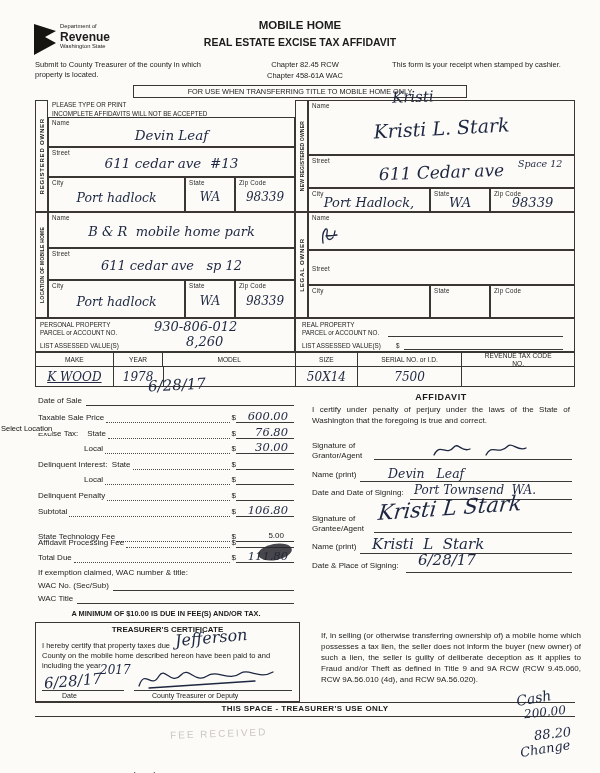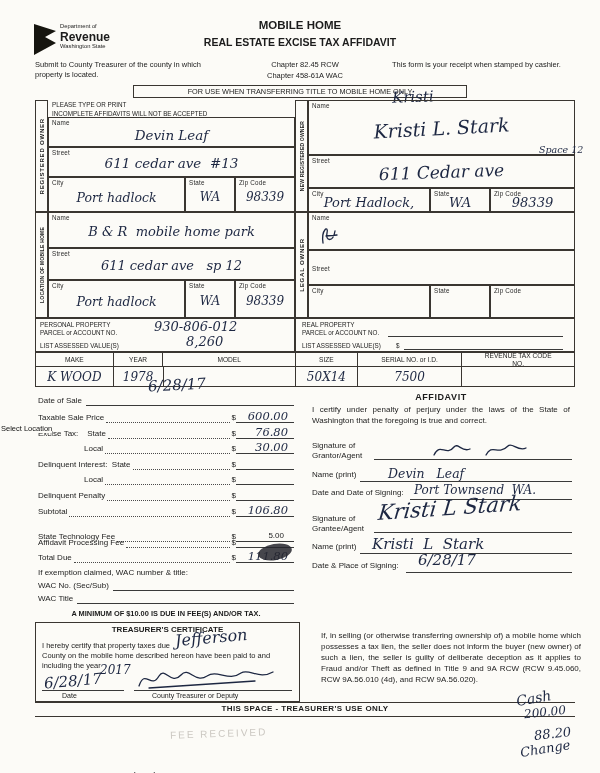--- a/index.html
+++ b/index.html
@@ -119,21 +119,21 @@
     <span class="vtext small">NEW REGISTERED OWNER</span>
   </div>
   <div class="abs b" style="left:308px;top:100px;width:267px;height:55px;">
     <span class="flabel">Name</span>
     <div class="hw fval" style="font-size:19px;top:16px;transform:rotate(-3deg);">Kristi L. Stark</div>
   </div>
   <div class="abs b" style="left:308px;top:155px;width:267px;height:33px;">
     <span class="flabel">Street</span>
     <div class="hw fval" style="font-size:17px;top:6px;transform:rotate(-2deg);">611 Cedar ave</div>
   </div>
-  <div class="abs hw" style="left:518px;top:144px;font-size:9.5px;margin-left:21px;">Space 12</div>
+  <div class="abs hw" style="left:518px;top:158px;font-size:9.5px;">Space 12</div>
   <div class="abs b" style="left:308px;top:188px;width:122px;height:24px;">
     <span class="flabel">City</span>
     <div class="hw fval" style="font-size:13px;top:6px;">Port Hadlock,</div>
   </div>
   <div class="abs b" style="left:430px;top:188px;width:60px;height:24px;">
     <span class="flabel">State</span>
     <div class="hw fval" style="font-size:13px;top:6px;">WA</div>
   </div>
   <div class="abs b" style="left:490px;top:188px;width:85px;height:24px;">
     <span class="flabel">Zip Code</span>
@@ -181,21 +181,21 @@
   <div class="abs b" style="left:35px;top:352px;width:540px;height:35px;">
     <div class="trow" style="height:14px;border-bottom:1px solid #3a3631;font-size:6.6px;font-weight:400;">
       <div class="tcell" style="width:77px;">MAKE</div>
       <div class="tcell" style="width:50px;">YEAR</div>
       <div class="tcell" style="width:133px;">MODEL</div>
       <div class="tcell" style="width:62px;">SIZE</div>
       <div class="tcell" style="width:105px;">SERIAL NO. or I.D.</div>
       <div class="tcell" style="width:113px;line-height:1.1;padding:0 18px;">REVENUE TAX CODE NO.</div>
     </div>
     <div class="trow" style="height:19px;">
-      <div class="tcell hw" style="width:77px;font-size:12px;">K WOOD</div>
+      <div class="tcell hw" style="width:77px;font-size:12px;text-decoration:underline;">K WOOD</div>
       <div class="tcell hw" style="width:50px;font-size:12px;">1978</div>
       <div class="tcell hw" style="width:133px;font-size:12px;"></div>
       <div class="tcell hw" style="width:62px;font-size:12px;">50X14</div>
       <div class="tcell hw" style="width:105px;font-size:12px;">7500</div>
       <div class="tcell hw" style="width:113px;font-size:12px;"></div>
     </div>
   </div>
 
   <div class="abs fee-row" style="left:38px;top:394px;width:256px;">
     <span class="lbl">Date of Sale</span>

